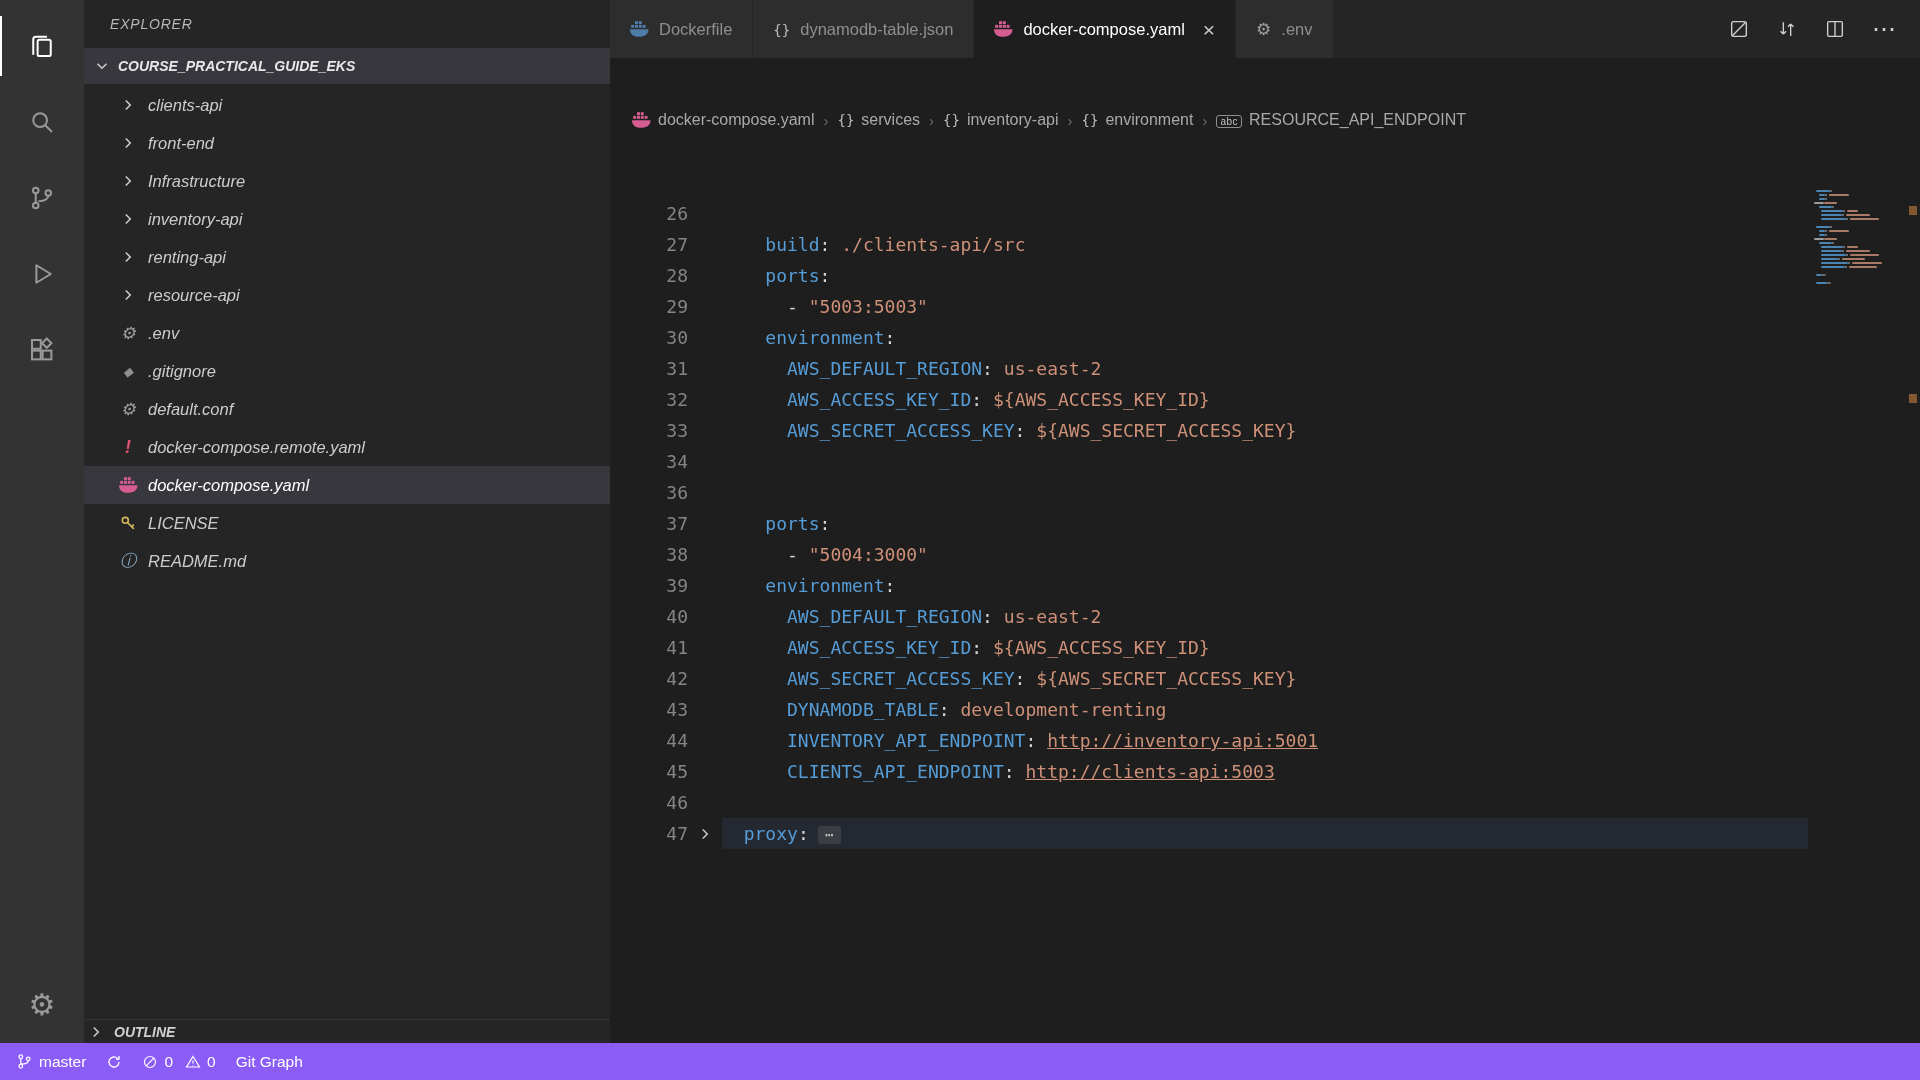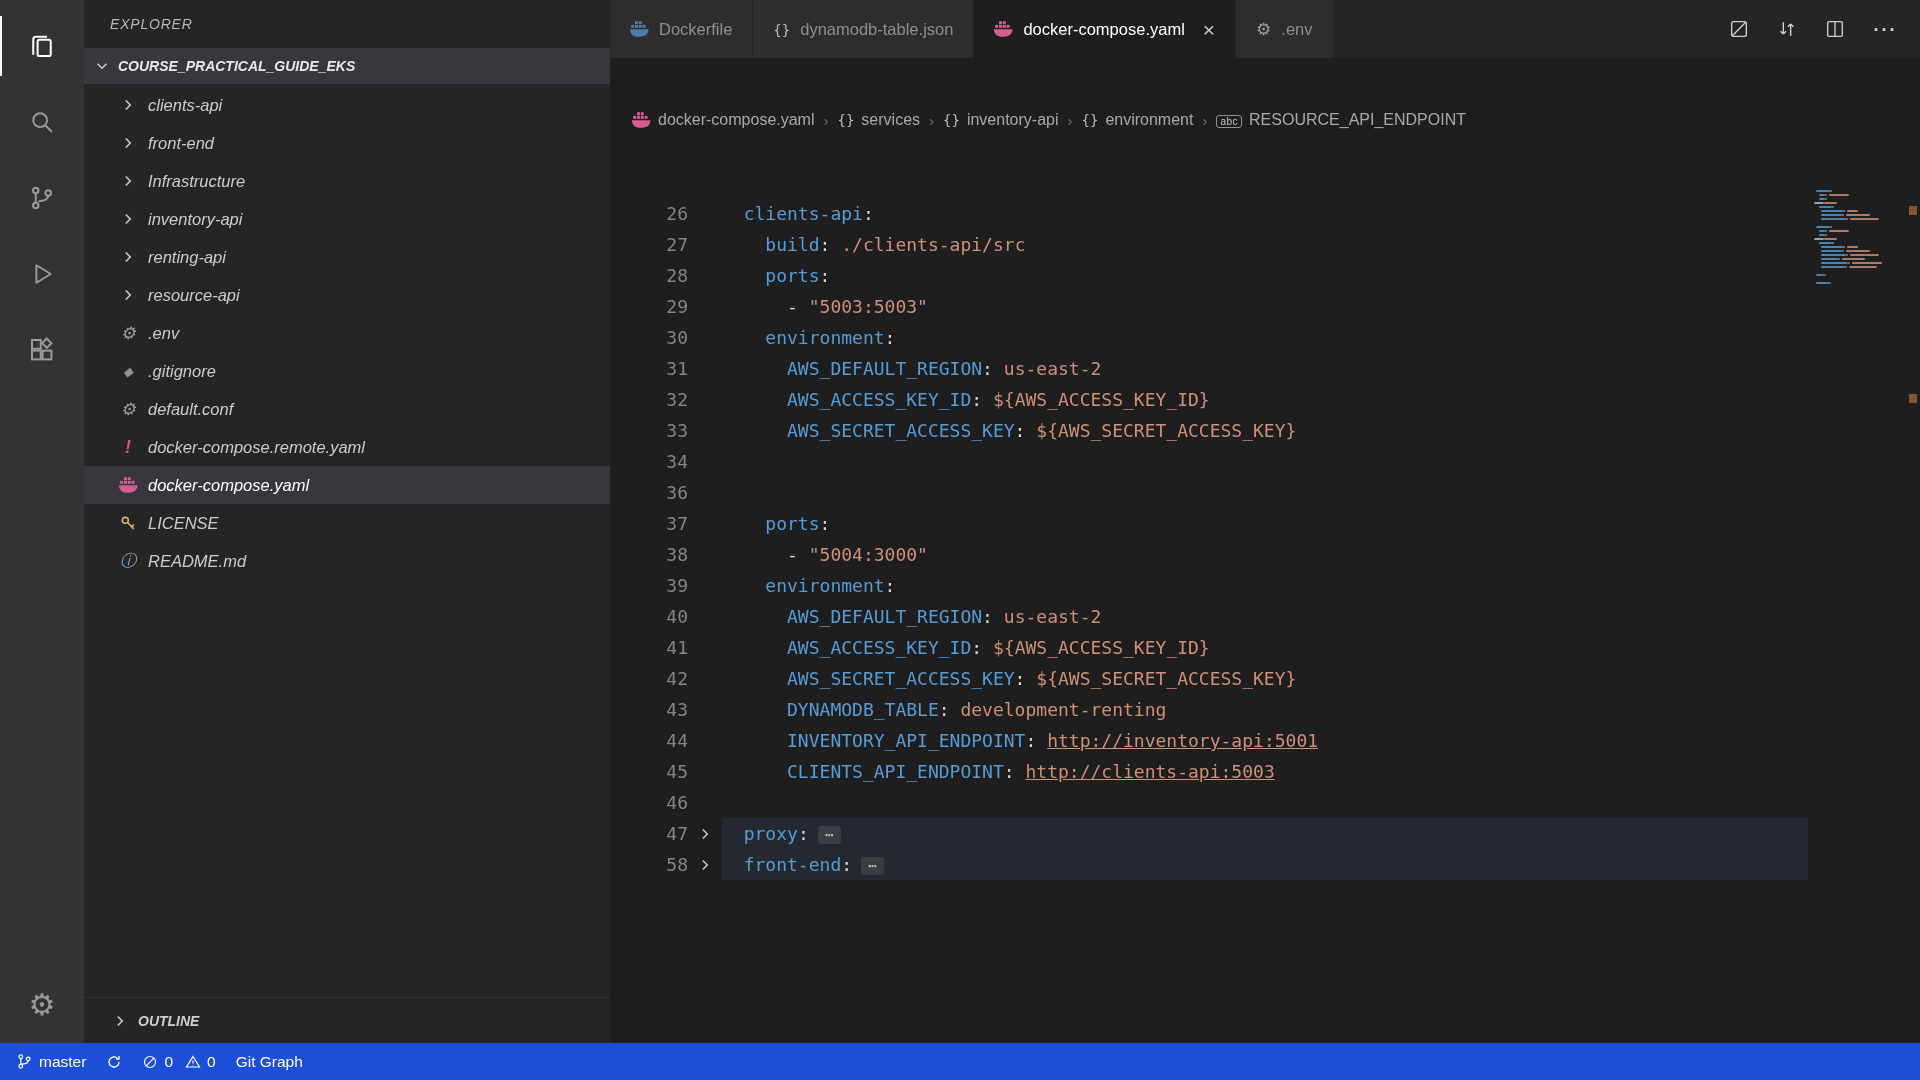--- a/index.html
+++ b/index.html
@@ -21,22 +21,22 @@
   .sidebar { grid-row:1; background:#252526; color:#cccccc; display:flex; flex-direction:column; overflow:hidden;font-style:italic; }
   .sidebar-title { height:48px; display:flex; align-items:center; padding-left:26px;
     font-size:14px; letter-spacing:.8px; color:#b8b8b8; }
   .section-header { height:36px; background:#37373d; display:flex; align-items:center;
     gap:6px; padding-left:8px; font-size:14px; font-weight:bold; color:#e8e8e8; cursor:pointer; }
   .tree { padding-top:2px; }
   .tree-row { height:38px; display:flex; align-items:center; gap:10px; padding-left:34px;
     font-size:16.5px; color:#cccccc; cursor:pointer; white-space:nowrap; }
   .tree-row.selected { background:#37373d; color:#ffffff; }
   .tree-icon { width:20px; display:flex; justify-content:center; align-items:center; flex-shrink:0; }
-  .outline-row { margin-top:auto; height:46px; display:flex; align-items:center; gap:8px;
-    padding-left:26px; font-size:14px; font-weight:bold; color:#d0d0d0;
+  .outline-row { margin-top:auto; height:24px; display:flex; align-items:center; gap:8px;
+    padding-left:2px; font-size:14px; font-weight:bold; color:#d0d0d0;
     border-top:1px solid rgba(255,255,255,0.07); cursor:pointer; }
 
   
   .main { grid-row:1; display:flex; flex-direction:column; min-width:0; background:#1e1e1e;gap:44px; }
   .tabbar { height:58px; background:#252526; display:flex; align-items:stretch; flex-shrink:0; }
   .tab { display:flex; align-items:center; gap:10px; padding:0 20px; background:#2d2d2d;
     color:#8f8f8f; border-right:1px solid #252526; font-size:16.5px; cursor:pointer; white-space:nowrap; }
   .tab.active { background:#1e1e1e; color:#ffffff; }
   .tab-close { margin-left:8px; font-size:21px; line-height:1; color:#cccccc; cursor:pointer; }
   .tab-actions { margin-left:auto; display:flex; align-items:center; gap:26px; padding:0 24px; color:#cfcfcf; }
@@ -363,21 +363,20 @@
           <span><span class="abc-badge">abc</span></span>
           <span>RESOURCE_API_ENDPOINT</span>
         </span>
       </div>
 
     <div class="editor">
       <div id="code">
           <div class="line">
             <span class="ln">26</span>
             <span class="foldcol"></span>
-            <span class="lc"><span class="tk-plain">  </span><span class="tk-key">clients-api</span><span class="tk-punc">:</span></span>
           </div>
           <div class="line">
             <span class="ln">27</span>
             <span class="foldcol"></span>
             <span class="lc"><span class="tk-plain">    </span><span class="tk-key">build</span><span class="tk-punc">:</span><span class="tk-plain"> </span><span class="tk-val">./clients-api/src</span></span>
           </div>
           <div class="line">
             <span class="ln">28</span>
             <span class="foldcol"></span>
             <span class="lc"><span class="tk-plain">    </span><span class="tk-key">ports</span><span class="tk-punc">:</span></span>
@@ -468,29 +467,20 @@
           </div>
           <div class="line hl">
             <span class="ln">47</span>
             <span class="foldcol">
               <svg width="18" height="18" viewBox="0 0 16 16">
                 <path d="M6 4l4 4-4 4" fill="none" stroke="currentColor" stroke-width="1.4"></path>
               </svg>
             </span>
             <span class="lc"><span class="tk-plain">  </span><span class="tk-key">proxy</span><span class="tk-punc">:</span><span class="tk-foldbadge">⋯</span></span>
           </div>
-          <div class="line hl">
-            <span class="ln">58</span>
-            <span class="foldcol">
-              <svg width="18" height="18" viewBox="0 0 16 16">
-                <path d="M6 4l4 4-4 4" fill="none" stroke="currentColor" stroke-width="1.4"></path>
-              </svg>
-            </span>
-            <span class="lc"><span class="tk-plain">  </span><span class="tk-key">front-end</span><span class="tk-punc">:</span><span class="tk-foldbadge">⋯</span></span>
-          </div>
         </div>
       <div class="minimap" id="minimap">
           <div class="mm-line">
             <span class="mm-tok" style="width: 2.4px; background: transparent; opacity: 0.8;"></span>
             <span class="mm-tok" style="width: 13.2px; background: rgb(86, 156, 214); opacity: 0.8;"></span>
             <span class="mm-tok" style="width: 2px; background: rgb(157, 157, 157); opacity: 0.8;"></span>
           </div>
           <div class="mm-line">
             <span class="mm-tok" style="width: 4.8px; background: transparent; opacity: 0.8;"></span>
             <span class="mm-tok" style="width: 6px; background: rgb(86, 156, 214); opacity: 0.8;"></span>
@@ -617,21 +607,21 @@
             <span class="mm-tok" style="width: 2px; background: rgb(138, 138, 138); opacity: 0.8;"></span>
           </div>
         </div>
       <div class="overview">
         <div class="ov-marker" style="top:24px"></div>
         <div class="ov-marker" style="top:212px"></div>
       </div>
     </div>
   </div>
 
-  <div class="statusbar" style="background: #1d4ed8;">
+  <div class="statusbar" style="background: #8b5cf6;">
     <div class="sb-left">
       <span class="sb-item">
         <span>
           <svg width="17" height="17" viewBox="0 0 16 16" fill="none" stroke="#ffffff" stroke-width="1.2">
               <circle cx="4.5" cy="3.5" r="1.7"></circle>
               <circle cx="4.5" cy="12.5" r="1.7"></circle>
               <circle cx="11.5" cy="5.5" r="1.7"></circle>
               <path d="M4.5 5.2v5.6M11.5 7.2c0 2.3-3 3.1-7 3.3"></path>
             </svg>
         </span>

